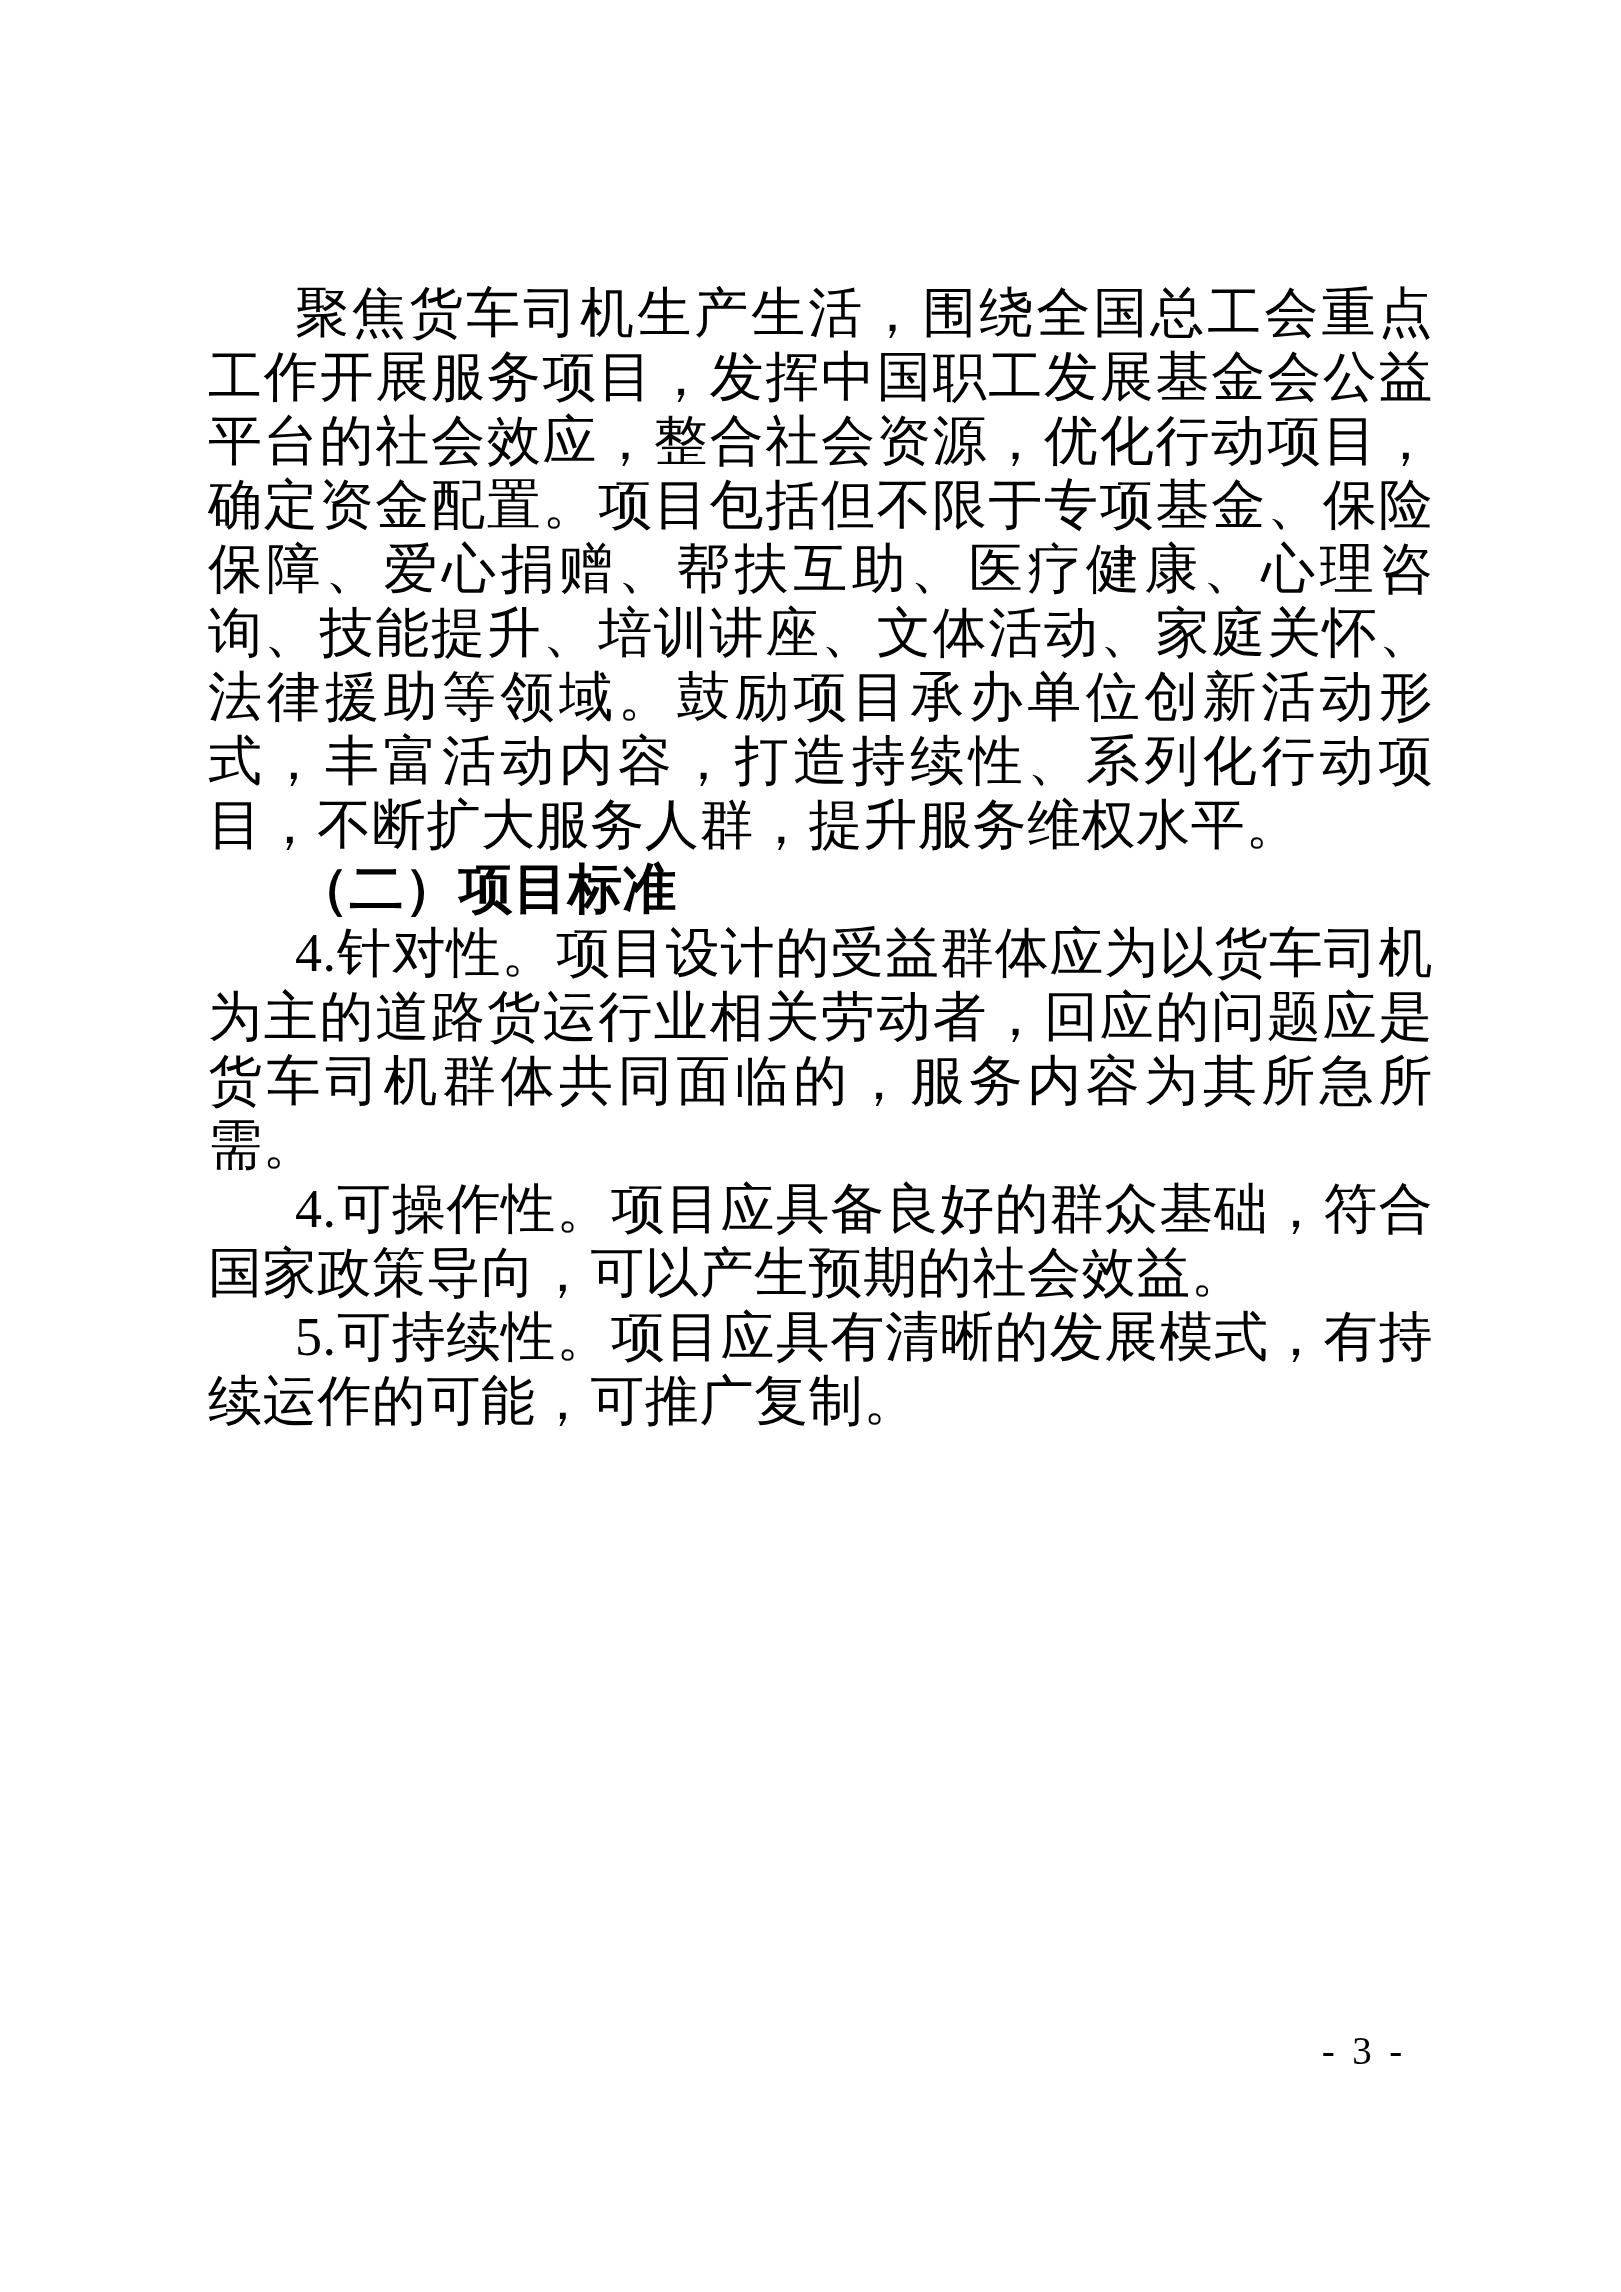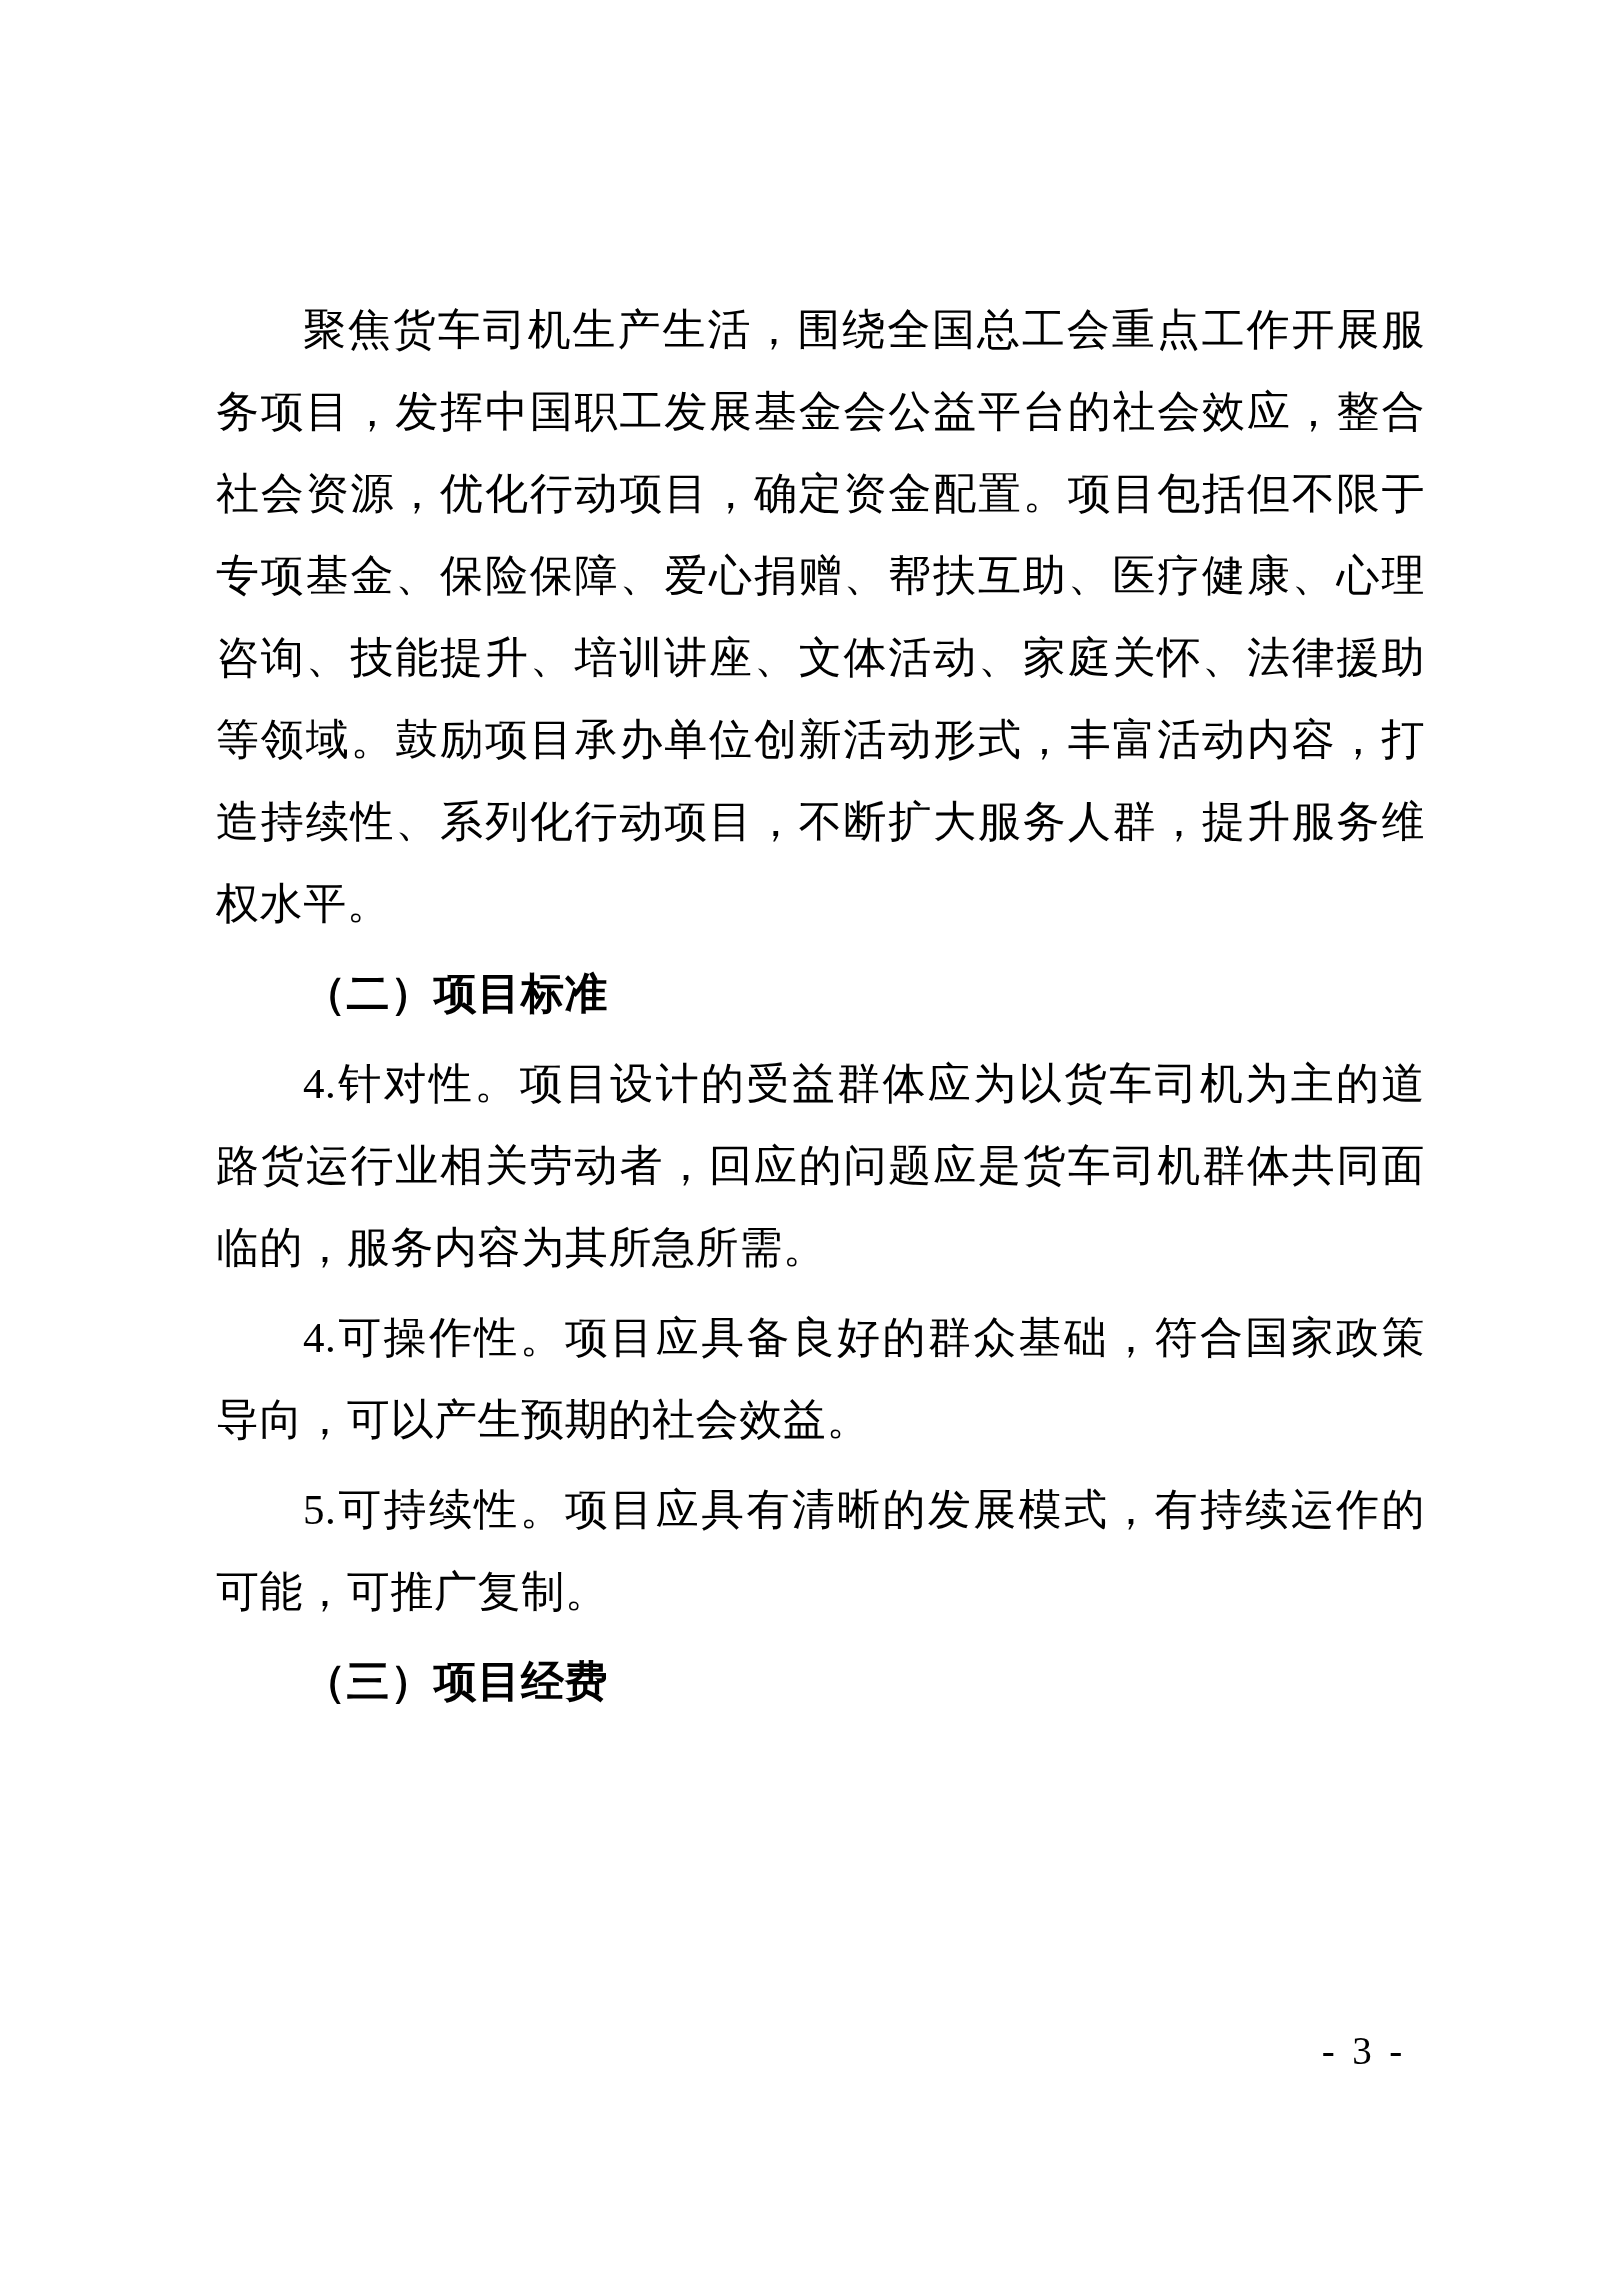--- a/index.html
+++ b/index.html
@@ -16,24 +16,24 @@
     font-family: "Liberation Serif", serif;
     color: #000000;
   }
   .text-block {
     position: absolute;
     left: 208px;
     top: 281px;
     width: 1225px;
   }
   .text-block p {
-    margin: 8px;
+    margin: 0;
     padding: 0;
-    font-size: 43px;
-    line-height: 82px;
+    font-size: 54px;
+    line-height: 64px;
     letter-spacing: 0.6px;
     text-indent: 87px;           
     text-align: justify;
     text-align-last: left;
     text-justify: inter-character;
     word-break: break-all;
   }
   .text-block p.heading {
     font-weight: bold;
     text-align: center;
@@ -53,17 +53,16 @@
 </head>
 <body>
 
 <div class="page">
   <div class="text-block">
     <p class="body">聚焦货车司机生产生活，围绕全国总工会重点工作开展服务项目，发挥中国职工发展基金会公益平台的社会效应，整合社会资源，优化行动项目，确定资金配置。项目包括但不限于专项基金、保险保障、爱心捐赠、帮扶互助、医疗健康、心理咨询、技能提升、培训讲座、文体活动、家庭关怀、法律援助等领域。鼓励项目承办单位创新活动形式，丰富活动内容，打造持续性、系列化行动项目，不断扩大服务人群，提升服务维权水平。</p>
     <p class="heading">（二）项目标准</p>
     <p class="body">4.针对性。项目设计的受益群体应为以货车司机为主的道路货运行业相关劳动者，回应的问题应是货车司机群体共同面临的，服务内容为其所急所需。</p>
     <p class="body">4.可操作性。项目应具备良好的群众基础，符合国家政策导向，可以产生预期的社会效益。</p>
     <p class="body">5.可持续性。项目应具有清晰的发展模式，有持续运作的可能，可推广复制。</p>
-    <p class="heading">（三）项目经费</p>
   </div>
   <div class="page-number">- 3 -</div>
 </div>
 
 
 </body></html>

